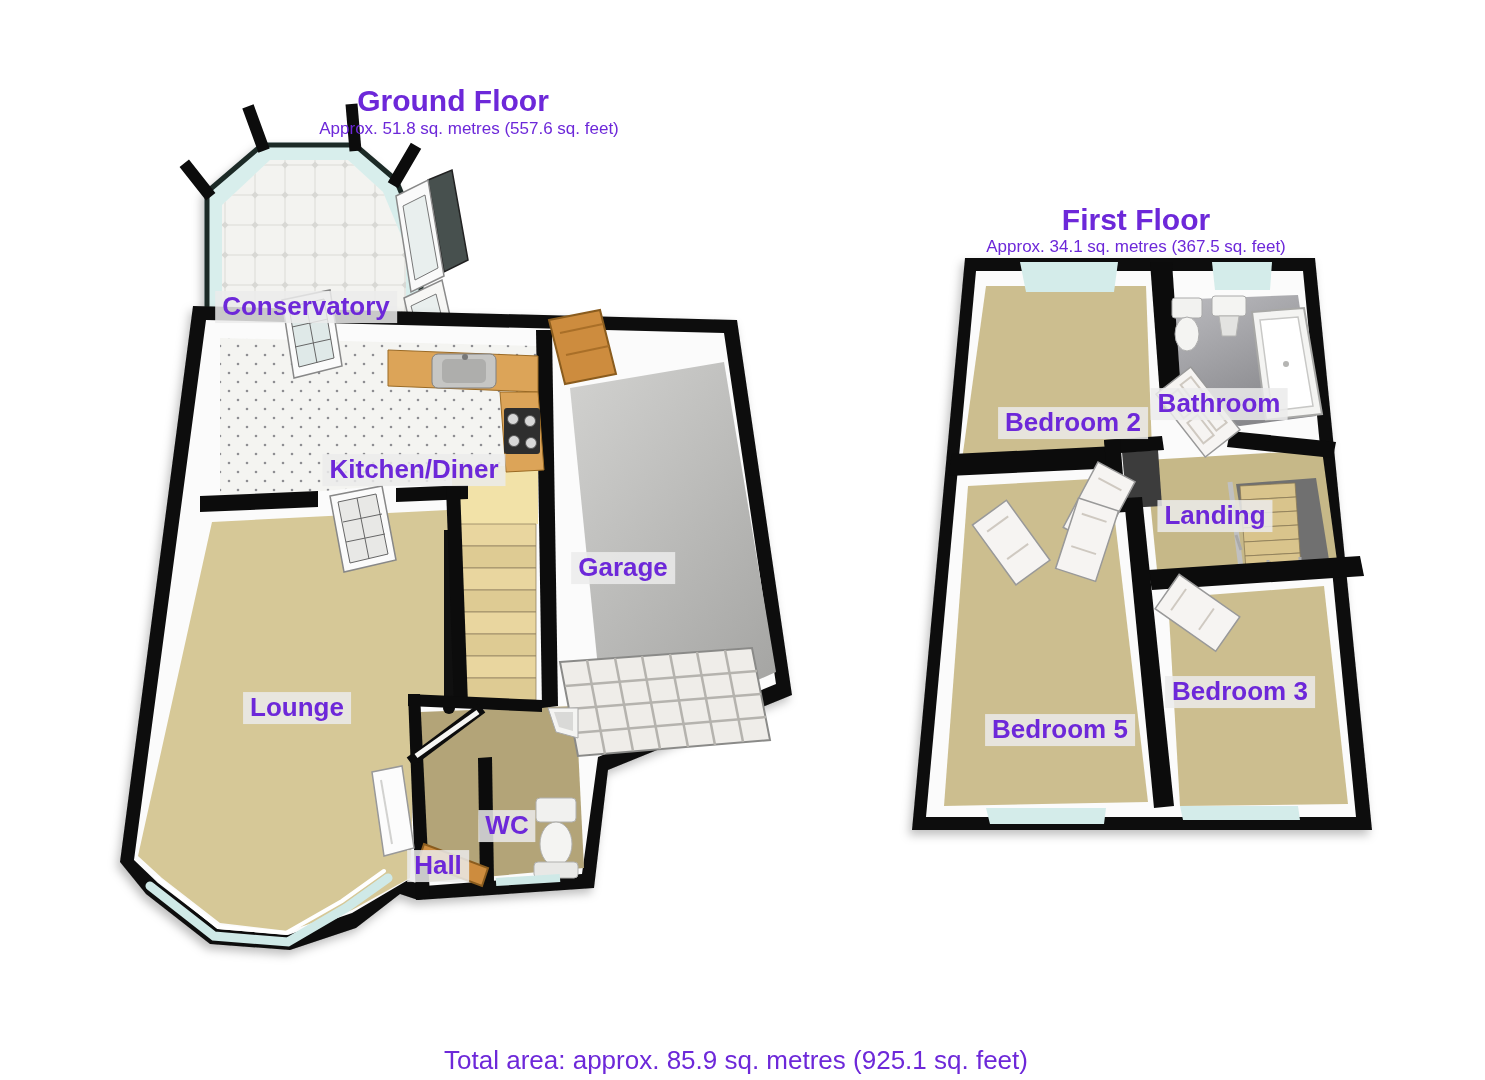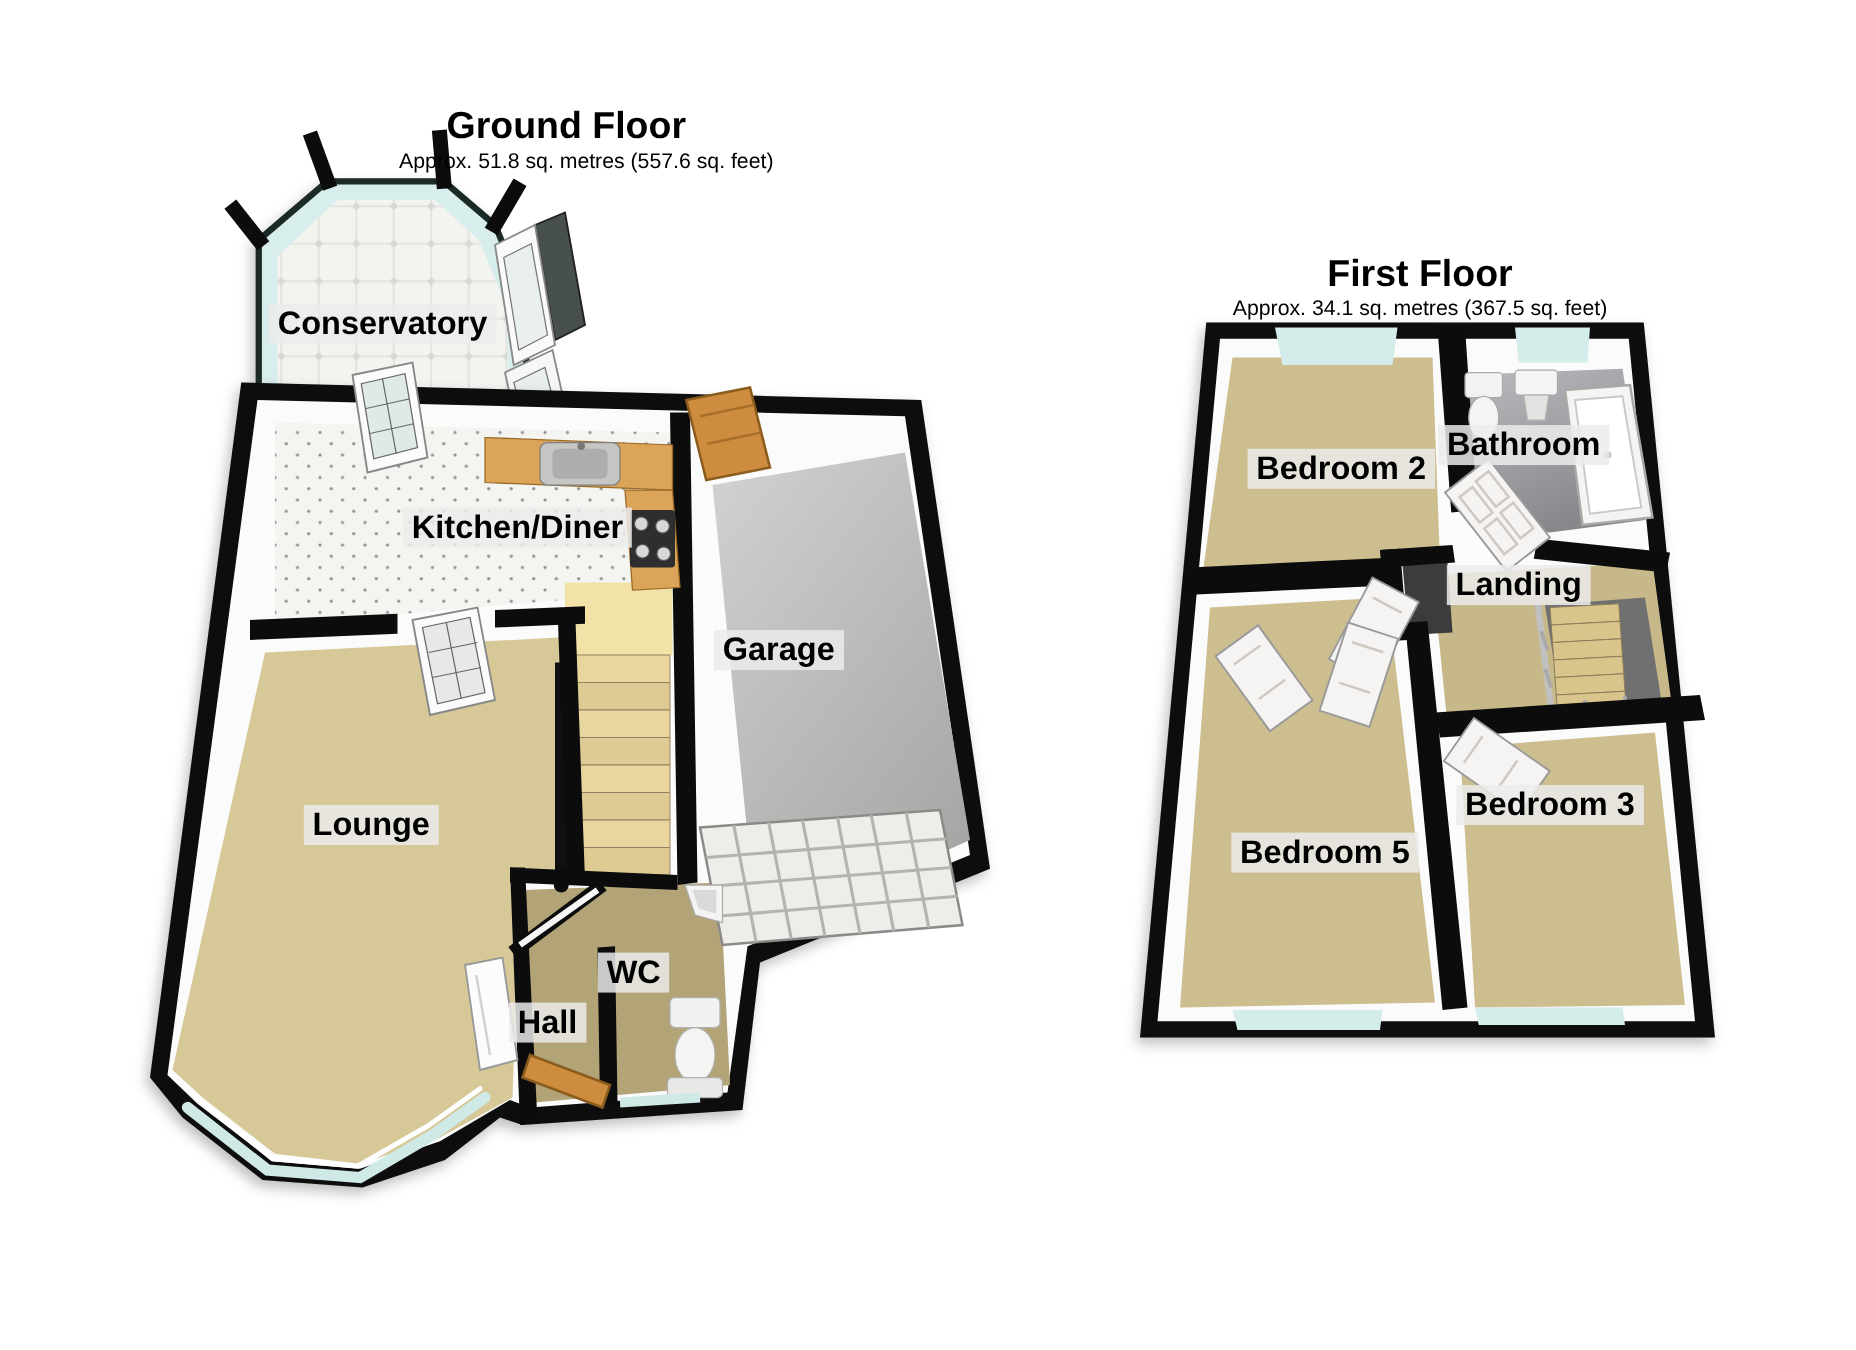--- a/index.html
+++ b/index.html
@@ -1,20 +1,20 @@
 <!DOCTYPE html>
 <html><head>
 <meta charset="utf-8">
 <style>
   html,body{margin:0;padding:0;background:#ffffff;}
   .canvas{position:relative;width:1485px;height:1080px;background:#ffffff;overflow:hidden;
           font-family:"Liberation Sans", sans-serif;}
   .canvas svg{position:absolute;left:0;top:0;}
-  .label{position:absolute;transform:translate(-50%,-50%);white-space:nowrap;color:#000000;}
-  .room-label{font-size:26px;font-weight:bold;background:rgba(235,235,235,0.85);padding:1px 7px;line-height:1.15;}
+  .label{position:absolute;transform:translate(-50%,-50%);white-space:nowrap;color:#6d28d9;}
+  .room-label{font-size:26px;font-weight:bold;background:rgba(235,235,235,0.85);padding:1px 7px;line-height:1.15;margin-top:48px;}
   .floor-title{font-size:30px;font-weight:bold;}
   .floor-subtitle{font-size:17px;}
   .footer-text{font-size:26px;}
 </style>
 </head>
 <body>
 
 <div class="canvas">
 
 <svg width="1485" height="1080" viewBox="0 0 1485 1080">
@@ -287,14 +287,15 @@
 
 <div class="label floor-title" style="left:1136px;top:220px">First Floor</div>
 <div class="label floor-subtitle" style="left:1136px;top:247px">Approx. 34.1 sq. metres (367.5 sq. feet)</div>
 
 <div class="label room-label" style="left:1073px;top:375px">Bedroom 2</div>
 <div class="label room-label" style="left:1219px;top:356px">Bathroom</div>
 <div class="label room-label" style="left:1215px;top:468px">Landing</div>
 <div class="label room-label" style="left:1060px;top:682px">Bedroom 5</div>
 <div class="label room-label" style="left:1240px;top:644px">Bedroom 3</div>
 
+<div class="label footer-text" style="left:736px;top:1060px">Total area: approx. 85.9 sq. metres (925.1 sq. feet)</div>
 
 </div>
 
 </body></html>

